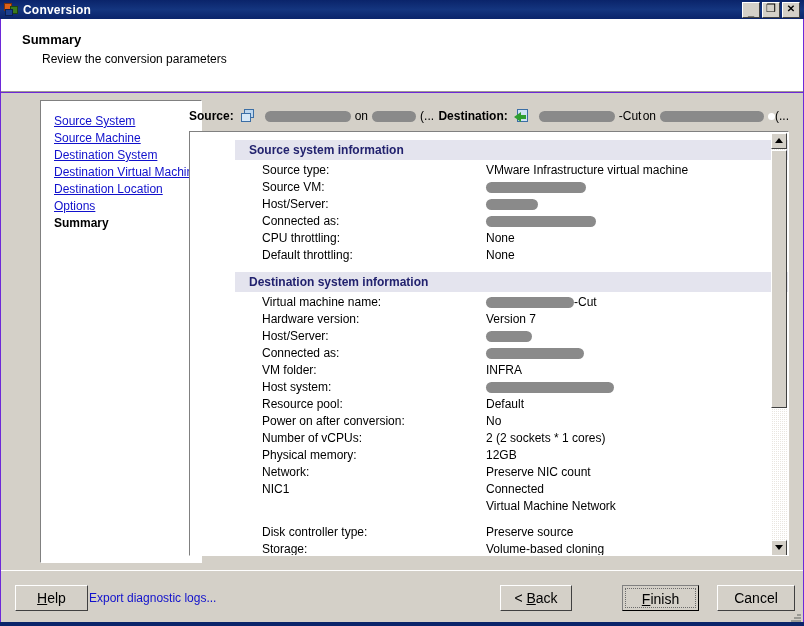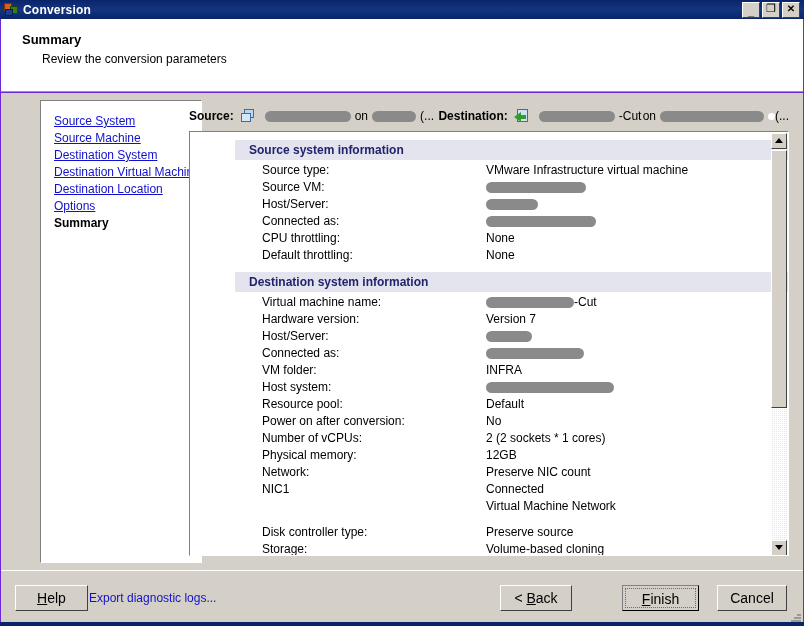--- a/index.html
+++ b/index.html
@@ -357,21 +357,21 @@
   }
   .btn.default .inner {
     position: absolute;
     left: 2px; top: 2px; right: 2px; bottom: 2px;
     border: 1px dotted #6b6b6b;
     line-height: 20px;
   }
   .btn-help { left: 14px; top: 14px; width: 73px; }
   .btn-back { left: 499px; top: 14px; width: 72px; }
   .btn-finish { left: 577px; top: 14px; width: 77px; }
-  .btn-cancel { left: 716px; top: 14px; width: 70px; }
+  .btn-cancel { left: 716px; top: 14px; width: 78px; }
   .acc { text-decoration: underline; }
   .export-link {
     position: absolute;
     left: 88px; top: 20px;
     font-size: 12px;
     color: #1111cc;
     cursor: pointer;
   }
   .resize-grip {
     position: absolute;

